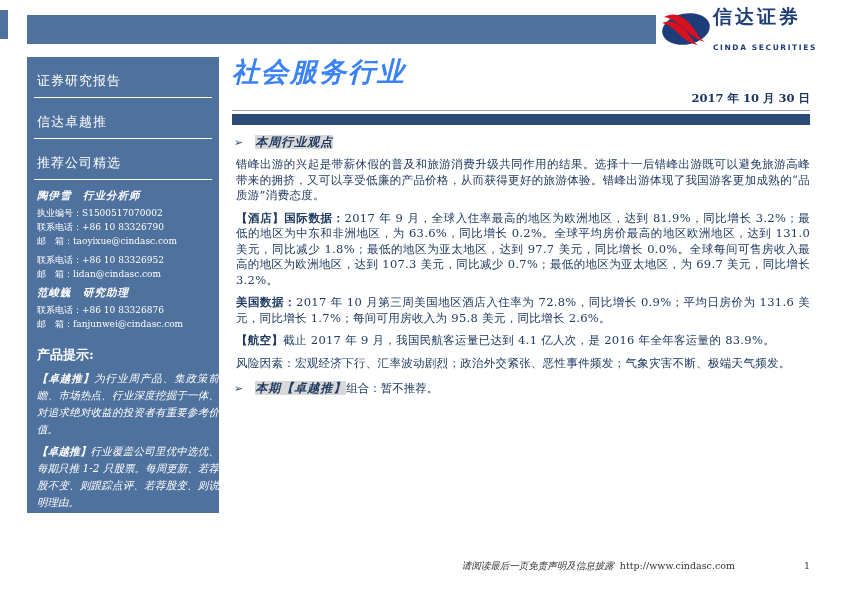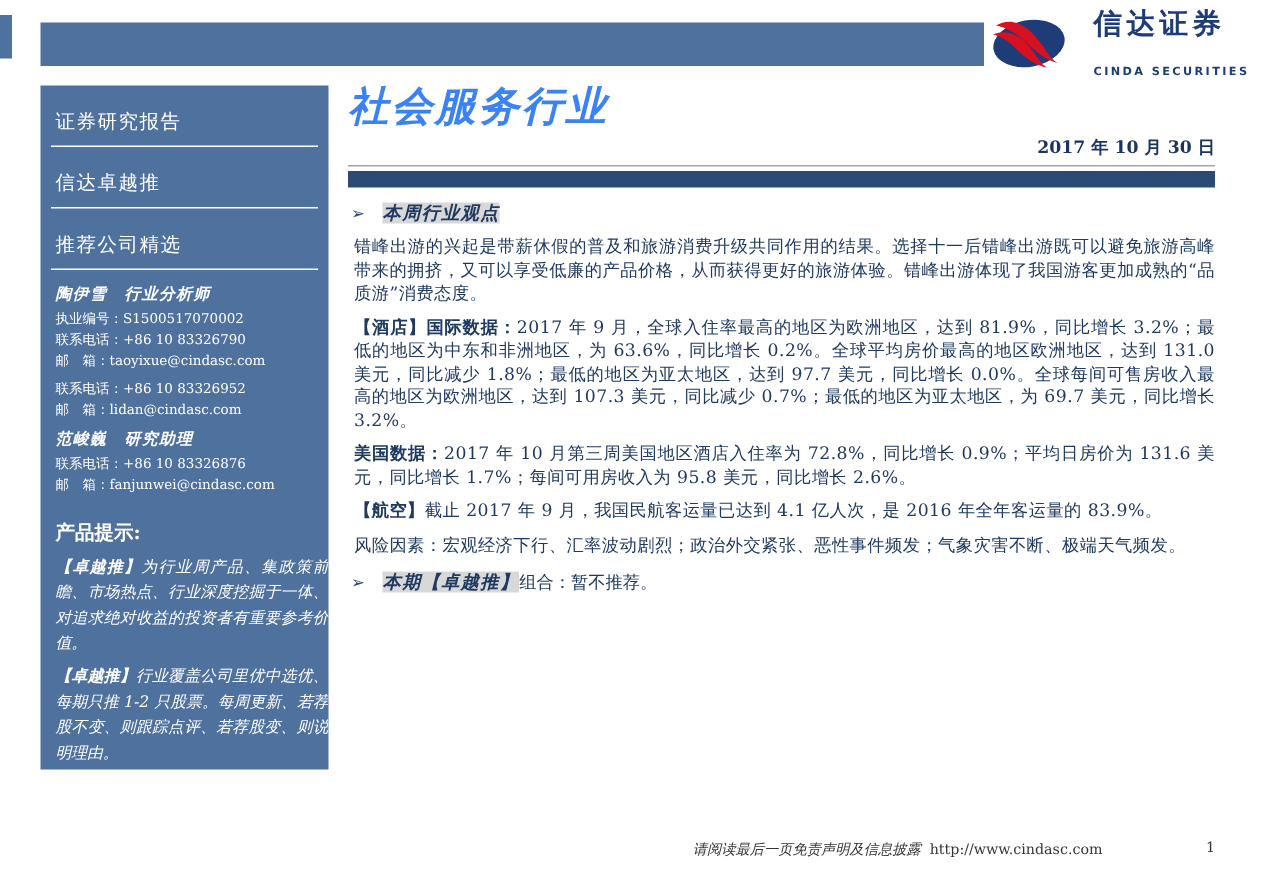--- a/index.html
+++ b/index.html
@@ -4,21 +4,21 @@
 <style>
   html,body{margin:0;padding:0;}
   body{
     width:842px;height:595px;position:relative;background:#ffffff;
     font-family:"DejaVu Serif","DejaVu Sans",serif;
     color:#1f3a60;overflow:hidden;
   }
   
   .edge-notch{position:absolute;left:0;top:10px;width:8px;height:29px;background:#4f719d;}
   .top-bar{position:absolute;left:27px;top:15px;width:629px;height:29px;background:#4f719d;}
-  .logo{position:absolute;left:660px;top:6px;height:46px;display:flex;align-items:center;gap:17px;}
+  .logo{position:absolute;left:660px;top:6px;height:46px;display:flex;align-items:center;gap:1px;}
   .logo-text{display:flex;flex-direction:column;line-height:1;}
   .logo-cn{font-size:19px;font-weight:bold;color:#1e3c78;letter-spacing:3px;font-family:"DejaVu Sans",sans-serif;}
   .logo-en{font-size:7.5px;font-weight:bold;color:#1e3c78;letter-spacing:1.6px;margin-top:18px;font-family:"DejaVu Sans",sans-serif;}
 
   
   .sidebar{position:absolute;left:27px;top:57px;width:192px;height:456px;background:#4f719d;color:#ffffff;box-sizing:border-box;overflow:hidden;}
   .side-section{margin:0 7px;padding:13px 3px 7px 3px;border-bottom:1px solid #ffffff;}
   .side-section .lbl{font-size:13px;letter-spacing:1px;}
   .analysts{padding:9px 10px 0 10px;}
   .analyst{margin-bottom:5px;}

